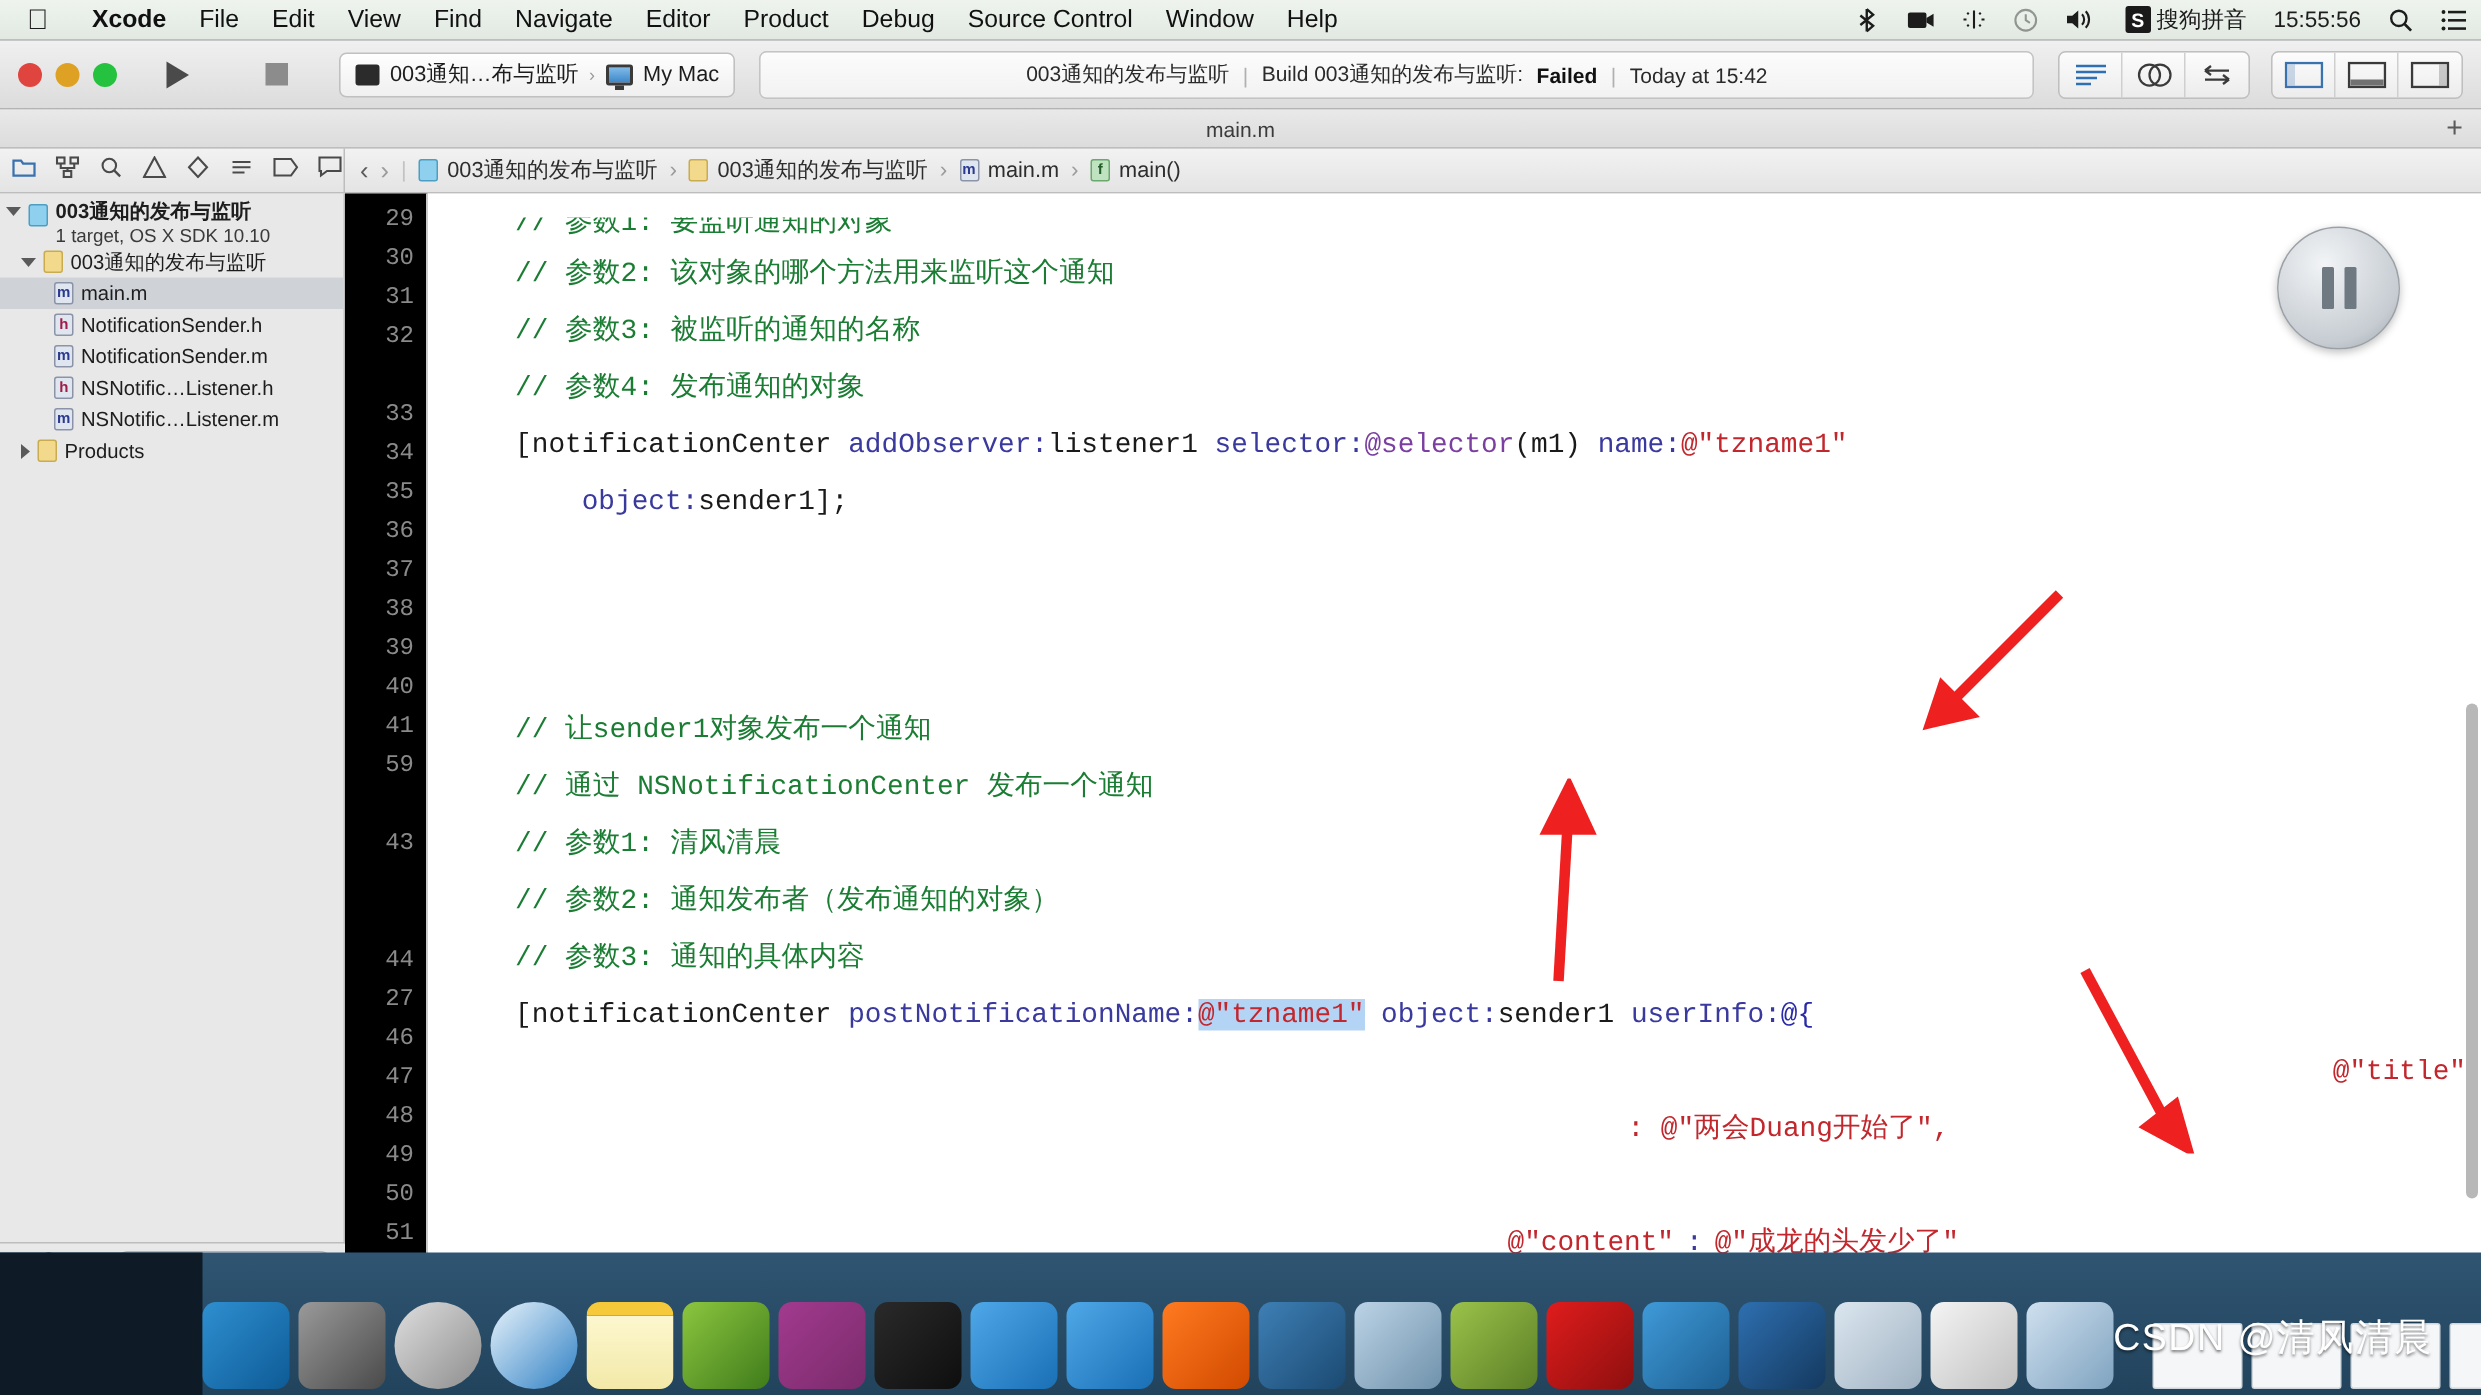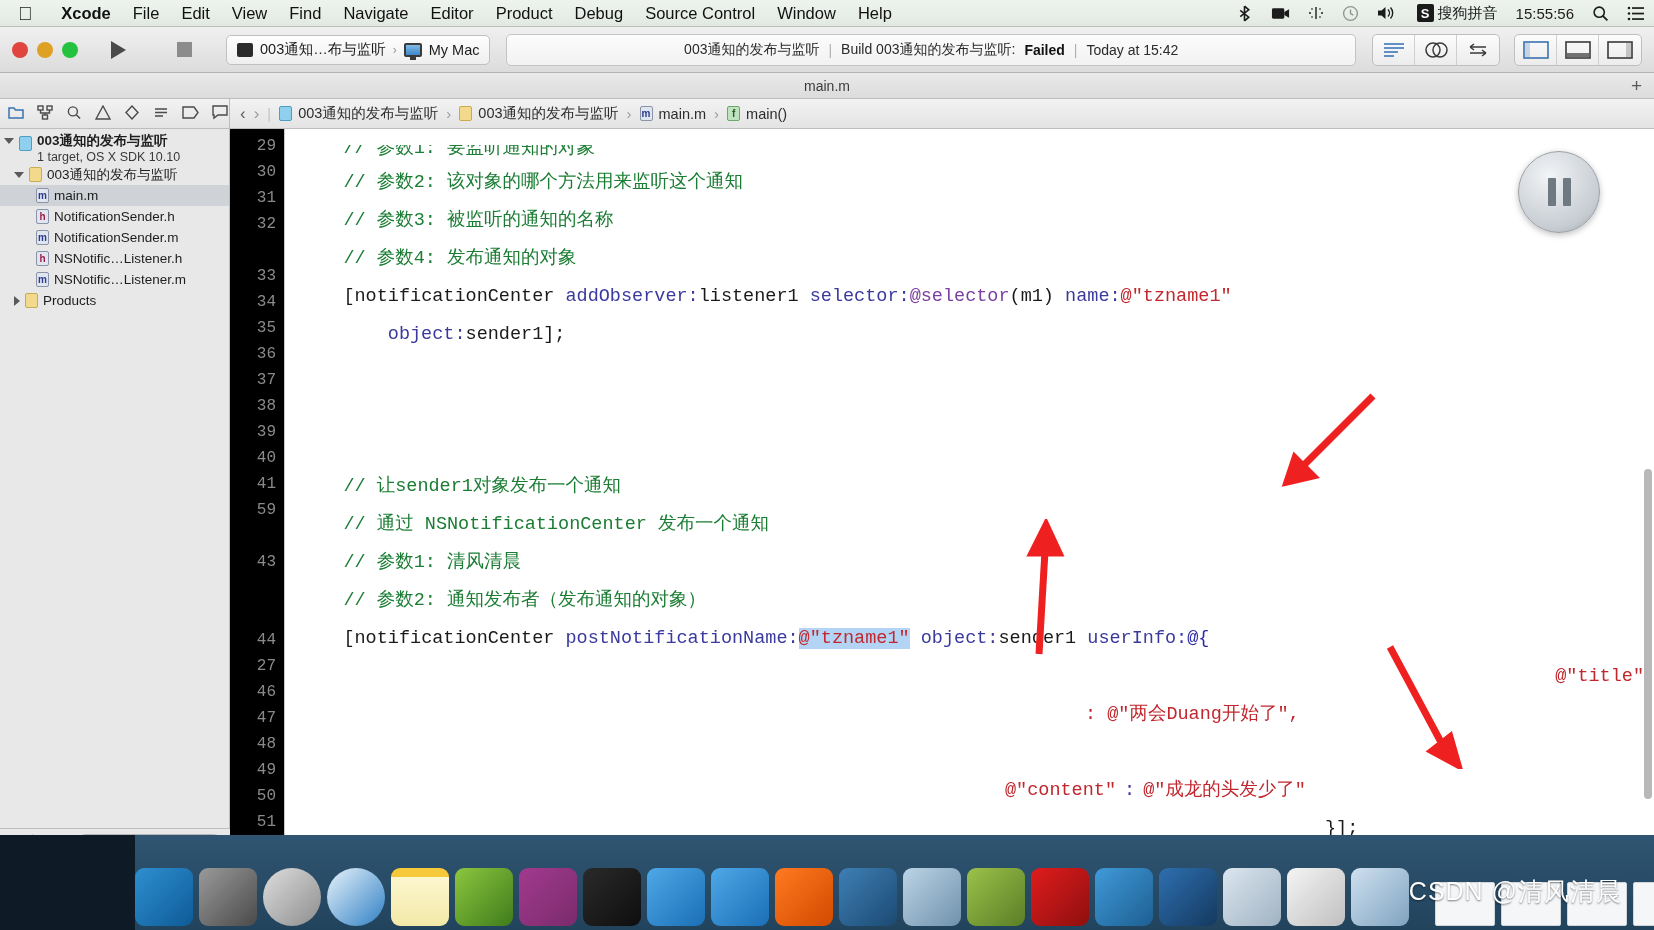--- a/index.html
+++ b/index.html
@@ -579,20 +579,21 @@
         <div class="ln"><span class="cmt">    // 参数4: 发布通知的对象</span></div>
         <div class="ln"><span class="id">    [</span><span class="id">notificationCenter</span><span class="kw"> addObserver:</span><span class="id">listener1</span><span class="kw"> selector:</span><span class="sel2">@selector</span><span class="id">(m1)</span><span class="kw"> name:</span><span class="str">@"tzname1"</span></div>
         <div class="ln"><span class="kw">        object:</span><span class="id">sender1];</span></div>
         <div class="ln"></div>
         <div class="ln"></div>
         <div class="ln"></div>
         <div class="ln"><span class="cmt">    // 让sender1对象发布一个通知</span></div>
         <div class="ln"><span class="cmt">    // 通过 NSNotificationCenter 发布一个通知</span></div>
         <div class="ln"><span class="cmt">    // 参数1: 清风清晨</span></div>
         <div class="ln"><span class="cmt">    // 参数2: 通知发布者（发布通知的对象）</span></div>
+        <div class="ln"><span class="cmt">    // 参数3: 通知的具体内容</span></div>
         <div class="ln"><span class="id">    [</span><span class="id">notificationCenter</span><span class="kw"> postNotificationName:</span><span class="str hl">@"tzname1"</span><span class="kw"> object:</span><span class="id">sender1</span><span class="kw"> userInfo:</span><span class="blu">@{</span></div>
         <div class="ln" style="text-align:right;padding-right:10px;"><span class="str">@"title"</span></div>
         <div class="ln" style="padding-left:800px;"><span class="str">: @"两会Duang开始了",</span></div>
         <div class="ln"></div>
         <div class="ln" style="padding-left:720px;"><span class="str">@"content"</span><span class="kw" style="padding:0 8px;">:</span><span class="str">@"成龙的头发少了"</span></div>
         <div class="ln" style="padding-left:1040px;"><span class="id">}];</span></div>
         <div class="ln"></div>
         <div class="ln"></div>
         <div class="ln"></div>
         <div class="ln"></div>

